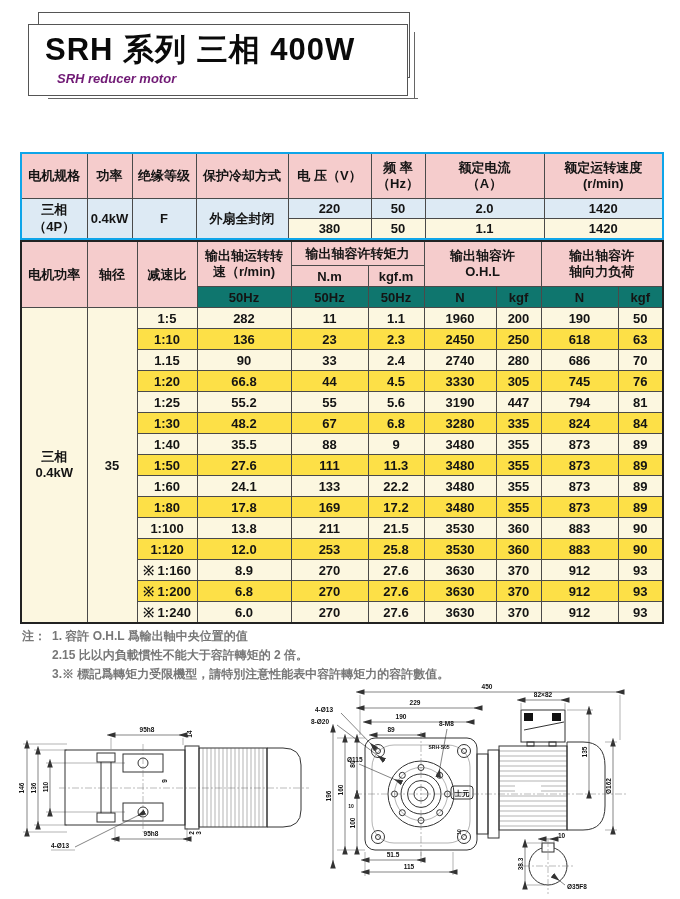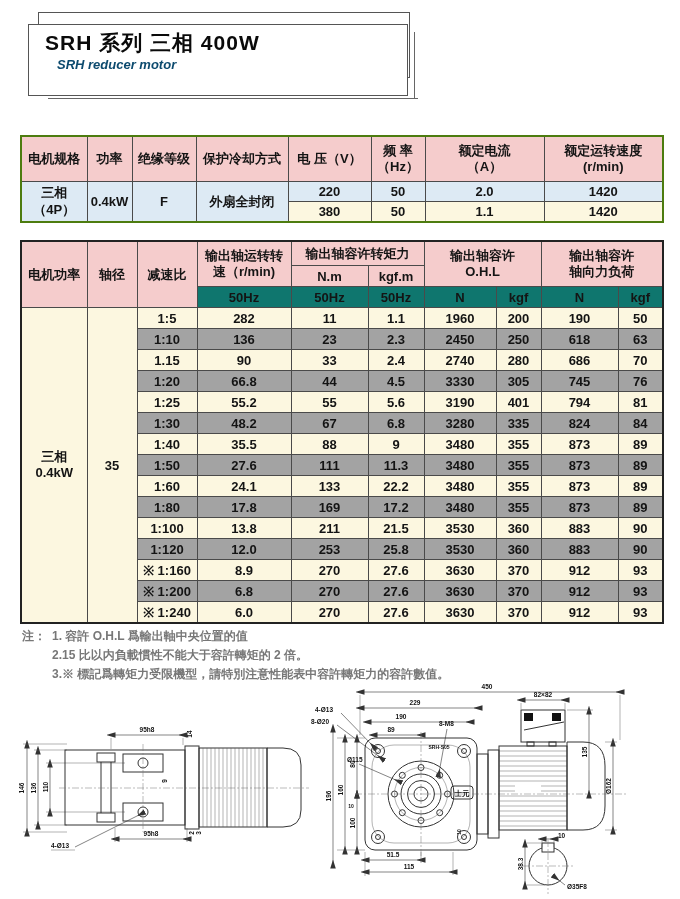--- a/index.html
+++ b/index.html
@@ -1,44 +1,44 @@
 <!DOCTYPE html>
 <html><head>
 <meta charset="utf-8">
 <style>
   html,body{margin:0;padding:0;background:#ffffff;font-family:"Liberation Sans",sans-serif;}
   .page{position:relative;width:680px;height:899px;background:#fff;overflow:hidden;color:#1a1a1a;}
 
   
   .title-back{position:absolute;left:38px;top:12px;width:370px;height:64px;border:1px solid #555;background:transparent;}
   .title-box{position:absolute;left:28px;top:24px;width:378px;height:70px;border:1px solid #555;background:#fff;}
-  .title-box h1{margin:4px 0 0 16px;font-size:21px;font-weight:700;letter-spacing:1px;color:#0a0a0a;}
-  .subtitle{margin:0 0 0 28px;font-size:13px;font-style:italic;font-weight:700;color:#0c4a6e;}
+  .title-box h1{margin:4px 0 0 16px;font-size:31px;font-weight:700;letter-spacing:1px;color:#0a0a0a;}
+  .subtitle{margin:0 0 0 28px;font-size:13px;font-style:italic;font-weight:700;color:#701a75;}
   .sh-b{position:absolute;left:48px;top:98px;width:370px;height:1px;background:#666;}
   .sh-r{position:absolute;left:414px;top:32px;width:1px;height:66px;background:#666;}
 
   
   table{border-collapse:collapse;position:absolute;table-layout:fixed;}
   th,td{border:1px solid #4a4a4a;text-align:center;vertical-align:middle;padding:0;font-weight:700;color:#141414;overflow:hidden;}
   .pre{white-space:pre-line;line-height:1.25;}
   .wh{background:#fff;}
-  .spec{left:20px;top:135px;width:642px;border:2px solid #4d7c0f;}
+  .spec{left:20px;top:152px;width:642px;border:2px solid #0ea5e9;}
   .spec th{background:#f5cccc;font-size:13px;height:44px;}
   .spec td{font-size:13px;height:19px;}
   .spec tr.v220 td{background:#ddeaf4;}
   .spec tr.v380 td{background:#fcf7e0;}
   .spec td.wh{background:#fff;}
   .perf{left:20px;top:240px;width:642px;border:2px solid #222;}
   .perf th{background:#f5cccc;font-size:13px;}
   .perf tr.h1 th{height:23px;text-align:center;}
   .perf tr.h2 th{height:20px;}
   .perf tr.h3 th{background:#0f766e;height:20px;}
   .perf td{font-size:13px;height:20px;}
   .perf tr.cr td{background:#fcf7e0;}
-  .perf tr.bl td{background:#a3a3a3;}
+  .perf tr.bl td{background:#fde047;}
   .perf td.wh{background:#fff;}
 
   
   .notes{position:absolute;left:22px;top:627px;font-size:12px;line-height:19px;color:#777;font-weight:600;display:flex;}
   .notes .prefix{width:30px;}
   .notes .items div{white-space:nowrap;}
 
   
   .drawing{position:absolute;left:15px;top:682px;width:655px;height:217px;}
   .dl{stroke:#333;stroke-width:1;fill:none;}
@@ -188,21 +188,21 @@
       <td>305</td>
       <td>745</td>
       <td>76</td>
     </tr>
     <tr class="cr">
       <td>1:25</td>
       <td>55.2</td>
       <td>55</td>
       <td>5.6</td>
       <td>3190</td>
-      <td>401</td>
+      <td>447</td>
       <td>794</td>
       <td>81</td>
     </tr>
     <tr class="bl">
       <td>1:30</td>
       <td>48.2</td>
       <td>67</td>
       <td>6.8</td>
       <td>3280</td>
       <td>335</td>

